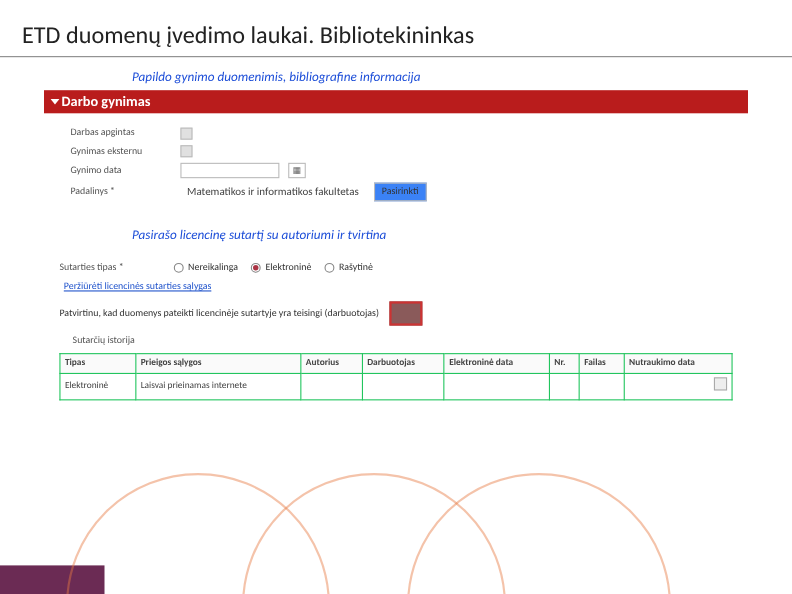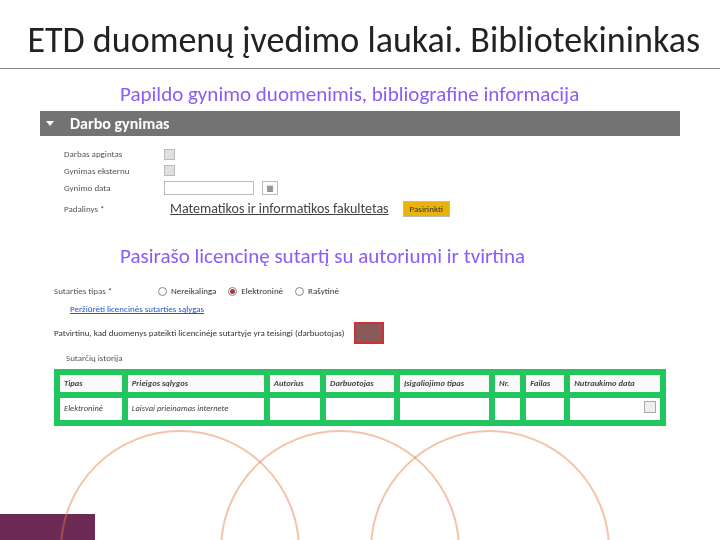--- a/index.html
+++ b/index.html
@@ -5,44 +5,44 @@
   * { box-sizing: border-box; margin: 0; padding: 0; }
   body {
     width: 720px; height: 540px;
     background: #fff;
     font-family: Calibri, Arial, sans-serif;
     position: relative;
     overflow: hidden;
   }
   .title {
     padding: 18px 20px 6px 20px;
-    font-size: 36px;
+    font-size: 22px;
     font-weight: 400;
     color: #222;
     border-bottom: 1px solid #888;
-    text-align: right;
   }
   .subtitle {
-    font-size: 21px;
-    color: #8b5cf6;
+    font-style: italic;
+    font-size: 12px;
+    color: #1d4ed8;
     margin: 12px 0 4px 120px;
   }
   .block {
     margin: 0 40px 10px 40px;
     font-size: 10px;
   }
   .orange-bar {
-    background: #737373;
+    background: #b91c1c;
     color: #fff;
     width: 100%;
     padding: 3px 6px;
     display: flex;
     align-items: center;
-    gap: 16px;
-    font-size: 16px;
+    gap: 2px;
+    font-size: 13px;
     font-weight: bold;
   }
   .arrow-down {
     display: inline-block;
     width: 0; height: 0;
     border-left: 4px solid transparent;
     border-right: 4px solid transparent;
     border-top: 5px solid #fff;
   }
   .form-body {
@@ -58,24 +58,24 @@
   }
   .txtin {
     height: 14px; width: 90px; border: 1px solid #bbb; background: #fff;
   }
   .calbut {
     width: 16px; height: 14px; border: 1px solid #bbb;
     display: inline-flex; align-items: center; justify-content: center;
     font-size: 8px; color: #666;
   }
   .selstatic {
-    font-size: 14px; color: #444; padding: 0 6px; text-decoration: underline;
+    font-size: 10px; color: #444; padding: 0 6px;
   }
   .pickbtn {
-    background: #eab308; border: 1px solid #bbb;
+    background: #3b82f6; border: 1px solid #bbb;
     padding: 1px 6px; font-size: 9px; color: #333;
   }
   .radio-row { display: flex; align-items: flex-start; gap: 12px; margin: 4px 0; }
   .radio-wrap { display: flex; align-items: center; gap: 4px; font-size: 9px; }
   .radio {
     width: 9px; height: 9px; border: 1px solid #888; border-radius: 50%;
     background: #fff; display: inline-flex; align-items: center; justify-content: center;
   }
   .radio.sel::after {
     content: ""; width: 5px; height: 5px; border-radius: 50%; background: #a34;
@@ -83,21 +83,21 @@
   .link { color: #2255cc; text-decoration: underline; font-size: 9px; }
   .ack-row { display: flex; align-items: center; gap: 10px; margin: 6px 0; font-size: 9px; }
   .bigbox {
     width: 30px; height: 22px; border: 2px solid #c33; background: #8a5a5a;
   }
   .subhead { font-size: 9px; color: #555; margin: 8px 0 4px 12px; }
   table.sutar {
     border-collapse: collapse; width: 100%; font-size: 8.5px;
   }
   table.sutar th, table.sutar td {
-    border: 6px solid #22c55e; padding: 3px 4px; text-align: left; color: #444; font-style: italic;
+    border: 1px solid #22c55e; padding: 3px 4px; text-align: left; color: #444;
   }
   table.sutar th { background: #fafafa; font-weight: bold; }
   .edit-icon {
     width: 12px; height: 12px; display: inline-block;
     background: #eee; border: 1px solid #aaa;
   }
   .footer {
     position: absolute; bottom: 0; left: 0; width: 100%; height: 26px;
     display: flex;
   }
@@ -161,36 +161,36 @@
       </span>
       <span class="radio-wrap">
         <span class="radio sel"></span>
         <span>Elektroninė</span>
       </span>
       <span class="radio-wrap">
         <span class="radio"></span>
         <span>Rašytinė</span>
       </span>
     </div>
-    <div style="margin:6px 16px;">
+    <div style="margin:6px 4px;">
       <span class="link">Peržiūrėti licencinės sutarties sąlygas</span>
     </div>
     <div class="ack-row">
       <span>Patvirtinu, kad duomenys pateikti licencinėje sutartyje yra teisingi (darbuotojas)</span>
       <span class="bigbox"></span>
     </div>
     <div class="subhead">Sutarčių istorija</div>
     <table class="sutar">
       <thead>
         <tr>
           <th>Tipas</th>
           <th>Prieigos sąlygos</th>
           <th>Autorius</th>
           <th>Darbuotojas</th>
-          <th>Įsigaliojimo tipas</th>
+          <th>Elektroninė data</th>
           <th>Nr.</th>
           <th>Failas</th>
           <th>Nutraukimo data</th>
         </tr>
       </thead>
       <tbody>
         <tr>
           <td>Elektroninė</td>
           <td>Laisvai prieinamas internete</td>
           <td></td>

